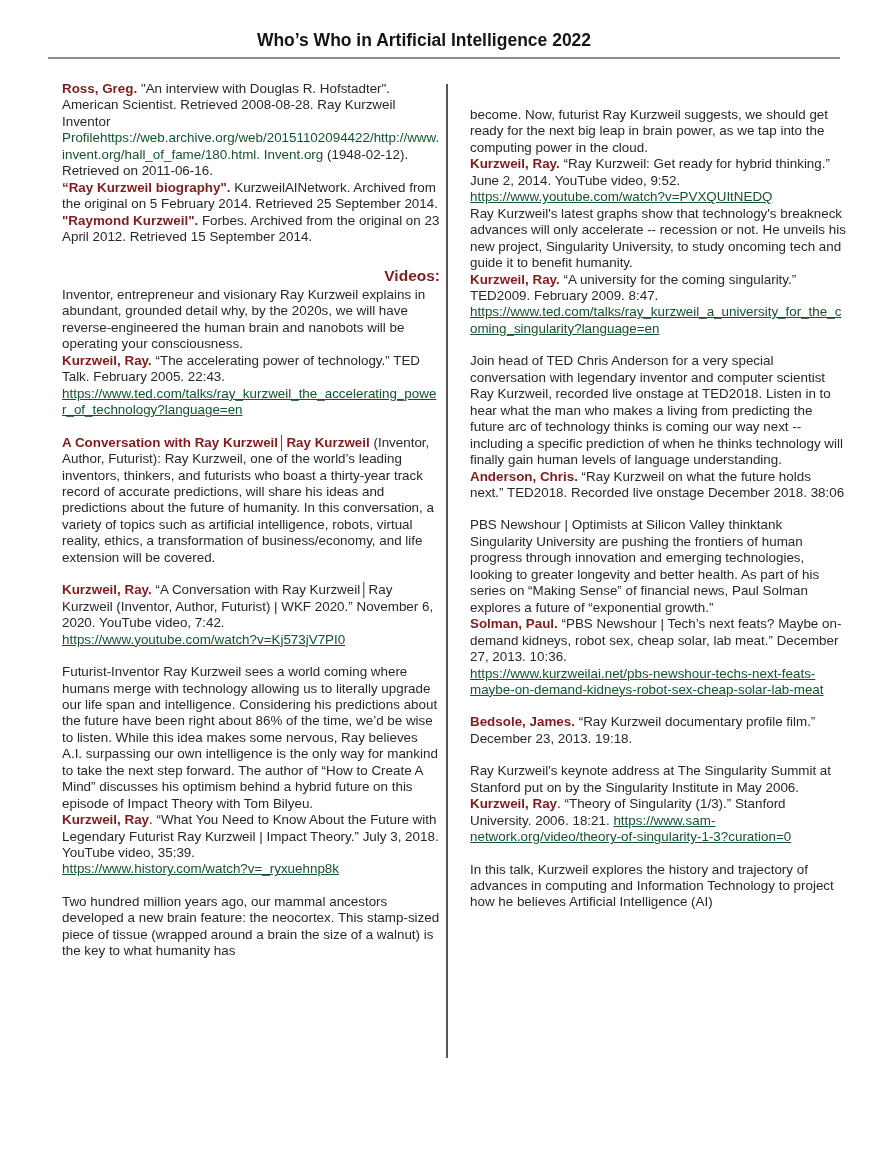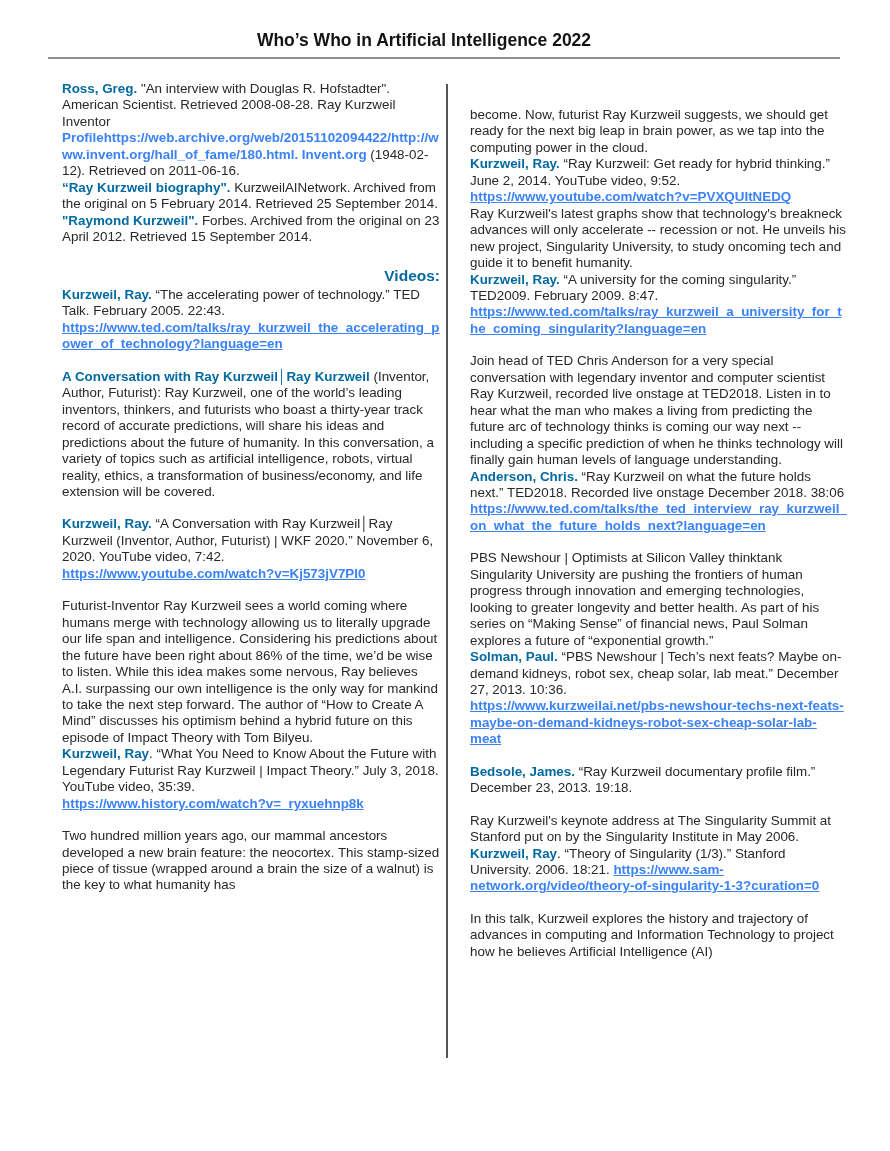--- a/index.html
+++ b/index.html
@@ -57,62 +57,61 @@
   .para { margin: 0; }
   .para.gap { margin-top: 16px; }
   .heading {
     font-size: 15.5px;
     font-weight: bold;
     color: #141414;
     margin-top: 22px;
     margin-bottom: 3px;
     text-align: right;
   }
-  .bold { font-weight: bold; color: #0369a1; }
+  .bold { font-weight: bold; color: #7f1d1d; }
   .normal { font-weight: normal; }
   a.link {
-    color: #3b82f6;
+    color: #14532d;
     text-decoration: underline;
     cursor: pointer;
-    font-weight: bold;
   }
   a.link.plain { text-decoration: none; }
 </style>
 </head>
 <body>
 
 <div id="page">
   <div class="page-title">Who’s Who in Artificial Intelligence 2022</div>
   <div class="title-rule"></div>
   <div class="col-divider"></div>
   <div id="left-col" class="col">
       <div class="para"><span class="bold">Ross, Greg. </span><span class="normal">"An interview with Douglas R. Hofstadter". American Scientist. Retrieved 2008-08-28. Ray Kurzweil Inventor </span><a class="link plain" href="#">Profilehttps://web.archive.org/web/20151102094422/http://www.invent.org/hall_of_fame/180.html. Invent.org</a><span class="normal"> (1948-02-12). Retrieved on 2011-06-16.</span></div>
       <div class="para"><span class="bold">“Ray Kurzweil biography". </span><span class="normal">KurzweilAINetwork. Archived from the original on 5 February 2014. Retrieved 25 September 2014.</span></div>
       <div class="para"><span class="bold">"Raymond Kurzweil". </span><span class="normal">Forbes. Archived from the original on 23 April 2012. Retrieved 15 September 2014.</span></div>
       <div class="heading gap"><span class="bold">Videos:</span></div>
+      <div class="para"><span class="normal">Inventor, entrepreneur and visionary Ray Kurzweil explains in abundant, grounded detail why, by the 2020s, we will have reverse-engineered the human brain and nanobots will be operating your consciousness.</span></div>
       <div class="para"><span class="bold">Kurzweil, Ray. </span><span class="normal">“The accelerating power of technology.” TED Talk. February 2005. 22:43.</span></div>
       <div class="para"><a class="link" href="#">https://www.ted.com/talks/ray_kurzweil_the_accelerating_power_of_technology?language=en</a></div>
       <div class="para gap"><span class="bold">A Conversation with Ray Kurzweil│Ray Kurzweil </span><span class="normal">(Inventor, Author, Futurist): Ray Kurzweil, one of the world’s leading inventors, thinkers, and futurists who boast a thirty-year track record of accurate predictions, will share his ideas and predictions about the future of humanity. In this conversation, a variety of topics such as artificial intelligence, robots, virtual reality, ethics, a transformation of business/economy, and life extension will be covered.</span></div>
       <div class="para gap"><span class="bold">Kurzweil, Ray. </span><span class="normal">“A Conversation with Ray Kurzweil│Ray Kurzweil (Inventor, Author, Futurist) | WKF 2020.” November 6, 2020. YouTube video, 7:42.</span></div>
       <div class="para"><a class="link" href="#">https://www.youtube.com/watch?v=Kj573jV7PI0</a></div>
       <div class="para gap"><span class="normal">Futurist-Inventor Ray Kurzweil sees a world coming where humans merge with technology allowing us to literally upgrade our life span and intelligence. Considering his predictions about the future have been right about 86% of the time, we’d be wise to listen. While this idea makes some nervous, Ray believes A.I. surpassing our own intelligence is the only way for mankind to take the next step forward. The author of “How to Create A Mind” discusses his optimism behind a hybrid future on this episode of Impact Theory with Tom Bilyeu.</span></div>
       <div class="para"><span class="bold">Kurzweil, Ray</span><span class="normal">. “What You Need to Know About the Future with Legendary Futurist Ray Kurzweil | Impact Theory.” July 3, 2018. YouTube video, 35:39.</span></div>
       <div class="para"><a class="link" href="#">https://www.history.com/watch?v=_ryxuehnp8k</a></div>
       <div class="para gap"><span class="normal">Two hundred million years ago, our mammal ancestors developed a new brain feature: the neocortex. This stamp-sized piece of tissue (wrapped around a brain the size of a walnut) is the key to what humanity has</span></div>
     </div>
   <div id="right-col" class="col">
       <div class="para"><span class="normal">become. Now, futurist Ray Kurzweil suggests, we should get ready for the next big leap in brain power, as we tap into the computing power in the cloud.</span></div>
       <div class="para"><span class="bold">Kurzweil, Ray. </span><span class="normal">“Ray Kurzweil: Get ready for hybrid thinking.” June 2, 2014. YouTube video, 9:52.</span></div>
       <div class="para"><a class="link" href="#">https://www.youtube.com/watch?v=PVXQUItNEDQ</a></div>
       <div class="para"><span class="normal">Ray Kurzweil's latest graphs show that technology's breakneck advances will only accelerate -- recession or not. He unveils his new project, Singularity University, to study oncoming tech and guide it to benefit humanity.</span></div>
       <div class="para"><span class="bold">Kurzweil, Ray. </span><span class="normal">“A university for the coming singularity.” TED2009. February 2009. 8:47.</span></div>
       <div class="para"><a class="link" href="#">https://www.ted.com/talks/ray_kurzweil_a_university_for_the_coming_singularity?language=en</a></div>
       <div class="para gap"><span class="normal">Join head of TED Chris Anderson for a very special conversation with legendary inventor and computer scientist Ray Kurzweil, recorded live onstage at TED2018. Listen in to hear what the man who makes a living from predicting the future arc of technology thinks is coming our way next -- including a specific prediction of when he thinks technology will finally gain human levels of language understanding.</span></div>
       <div class="para"><span class="bold">Anderson, Chris. </span><span class="normal">“Ray Kurzweil on what the future holds next.” TED2018. Recorded live onstage December 2018. 38:06</span></div>
-      <div class="para"><a class="link" href="#">https://www.ted.com/talks/the_ted_interview_ray_kurzweil_on_what_the_future_holds_next?language=en</a></div>
       <div class="para gap"><span class="normal">PBS Newshour | Optimists at Silicon Valley thinktank Singularity University are pushing the frontiers of human progress through innovation and emerging technologies, looking to greater longevity and better health. As part of his series on “Making Sense” of financial news, Paul Solman explores a future of “exponential growth.”</span></div>
       <div class="para"><span class="bold">Solman, Paul. </span><span class="normal">“PBS Newshour | Tech’s next feats? Maybe on-demand kidneys, robot sex, cheap solar, lab meat.” December 27, 2013. 10:36.</span></div>
       <div class="para"><a class="link" href="#">https://www.kurzweilai.net/pbs-newshour-techs-next-feats-maybe-on-demand-kidneys-robot-sex-cheap-solar-lab-meat</a></div>
       <div class="para gap"><span class="bold">Bedsole, James. </span><span class="normal">“Ray Kurzweil documentary profile film.” December 23, 2013. 19:18.</span></div>
       <div class="para gap"><span class="normal">Ray Kurzweil's keynote address at The Singularity Summit at Stanford put on by the Singularity Institute in May 2006.</span></div>
       <div class="para"><span class="bold">Kurzweil, Ray</span><span class="normal">. “Theory of Singularity (1/3).” Stanford University. 2006. 18:21. </span><a class="link" href="#">https://www.sam-network.org/video/theory-of-singularity-1-3?curation=0</a></div>
       <div class="para gap"><span class="normal">In this talk, Kurzweil explores the history and trajectory of advances in computing and Information Technology to project how he believes Artificial Intelligence (AI)</span></div>
     </div>
 </div>
 

